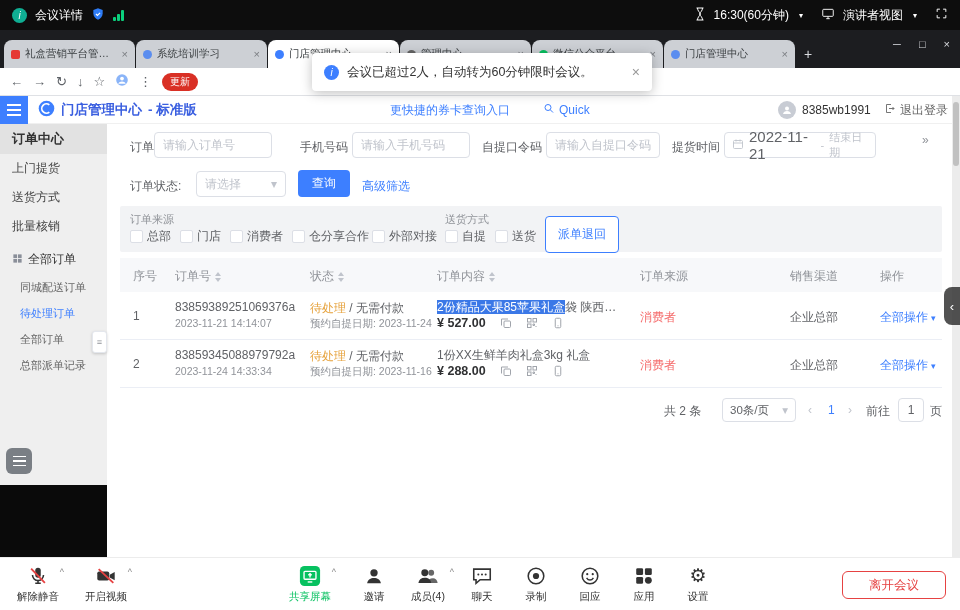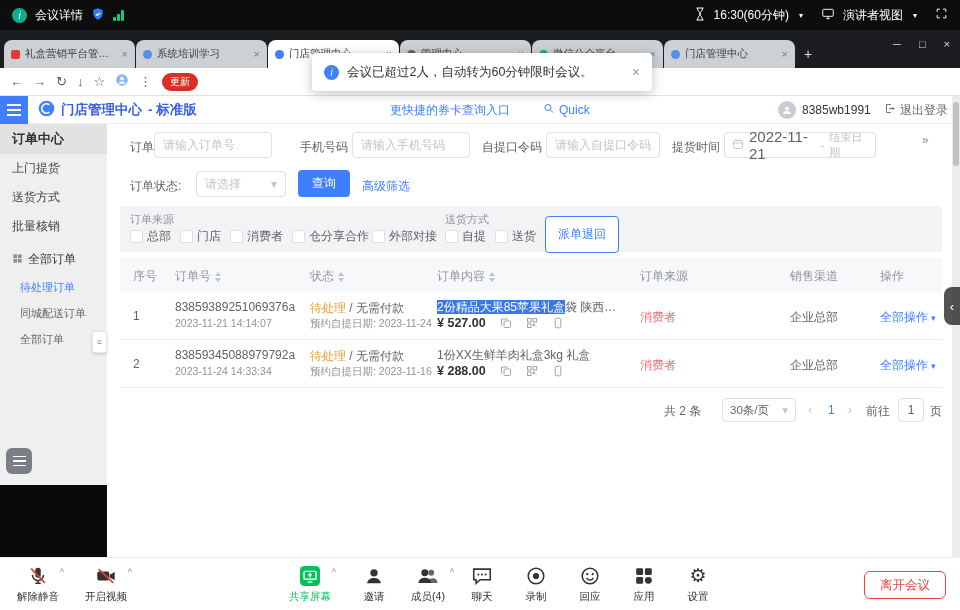--- a/index.html
+++ b/index.html
@@ -114,21 +114,21 @@
   .toast-text{font-size:12.5px;color:#333;white-space:nowrap}
   .toast-close{margin-left:auto;color:#999;font-size:14px}
   
   .toolbar{position:absolute;left:0;top:557px;width:960px;height:53px;background:#fff;border-top:1px solid #ececec}
   .tbi{position:absolute;top:7px;width:60px;display:flex;flex-direction:column;align-items:center;gap:3px;font-size:10.5px;color:#333}
   .tbi .ico{height:22px;display:flex;align-items:center;justify-content:center}
   .tbc{position:absolute;right:4px;top:2px;font-size:9px;color:#888}
   #ti-mute{left:8px}#ti-video{left:76px}#ti-share{left:280px}#ti-invite{left:344px}#ti-members{left:398px}#ti-chat{left:452px}#ti-record{left:506px}#ti-reaction{left:560px}#ti-apps{left:614px}#ti-settings{left:668px}
   #ti-share .lbl{color:#07c160}
   .gear{font-size:19px;line-height:22px;color:#333}
-  .leave-btn{position:absolute;right:14px;top:13px;height:28px;padding:0 15px;background:#fff;border:1px solid #e64242;color:#e64242;border-radius:6px;font-size:12.5px;font-family:inherit}
+  .leave-btn{position:absolute;right:14px;top:13px;height:28px;padding:0 26px;background:#fff;border:1px solid #e64242;color:#e64242;border-radius:6px;font-size:12.5px;font-family:inherit}
 </style>
 </head>
 <body>
 
 <div id="screen">
 
   <div class="topbar">
     <div class="tb-group">
       <span class="mi-info">i</span>
       <span>会议详情</span>
@@ -265,23 +265,24 @@
     <div class="sb-item">批量核销</div>
     <div class="sb-group">
       <span><svg width="11" height="11" viewBox="0 0 24 24">
             <rect x="3" y="3" width="8" height="8" fill="#8a8f99"></rect>
             <rect x="13" y="3" width="8" height="8" fill="#8a8f99"></rect>
             <rect x="3" y="13" width="8" height="8" fill="#8a8f99"></rect>
             <rect x="13" y="13" width="8" height="8" fill="#8a8f99"></rect>
           </svg></span>
       <span>全部订单</span>
     </div>
+    <div class="sb-sub">同城配送订单</div>
     <div class="sb-sub active">待处理订单</div>
-    <div class="sb-sub">同城配送订单</div>
     <div class="sb-sub">全部订单</div>
+    <div class="sb-sub">总部派单记录</div>
   </div>
   <div class="sb-handle">≡</div>
   <div class="feedback">
       <i></i>
       <i></i>
       <i></i>
     </div>
   <div class="black-patch"></div>
 
   <div class="main"></div>

